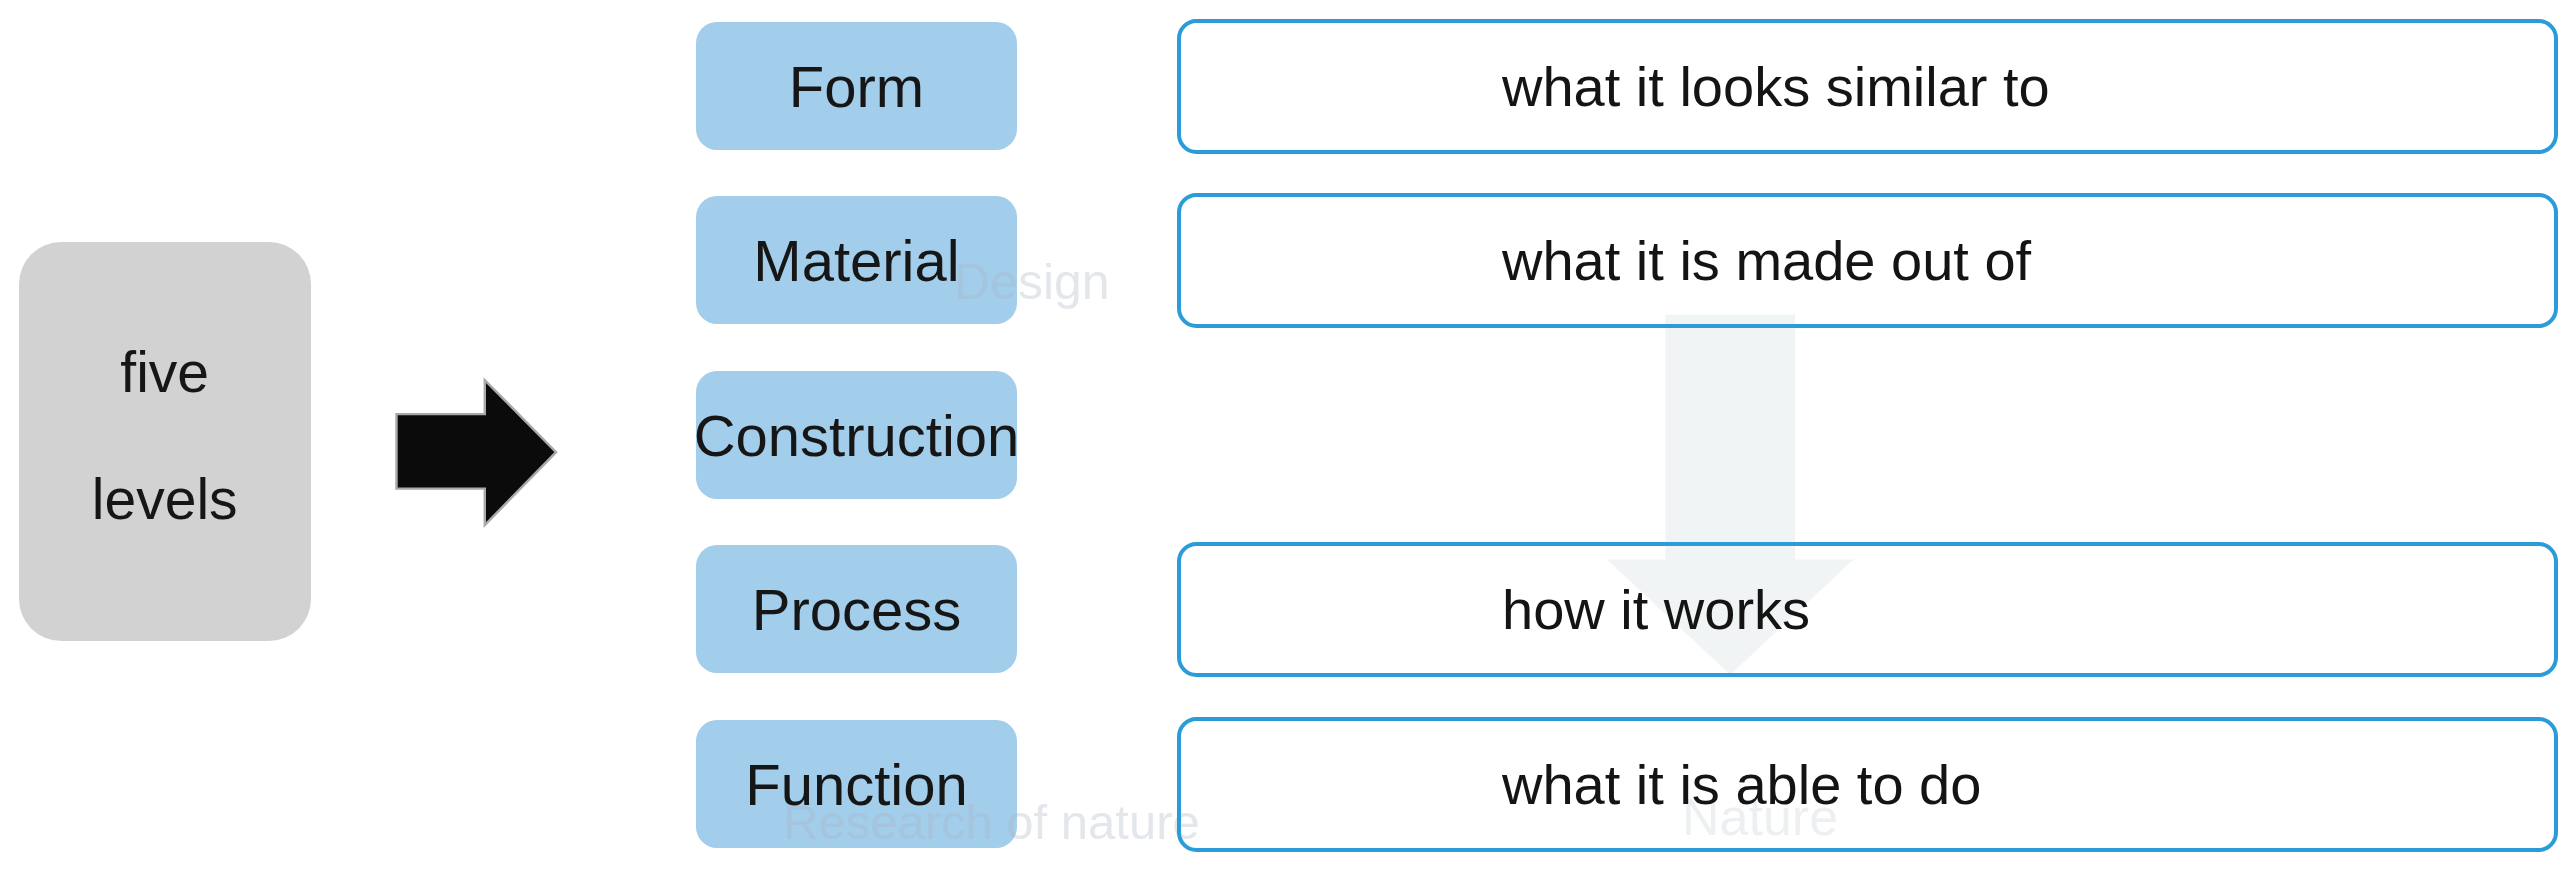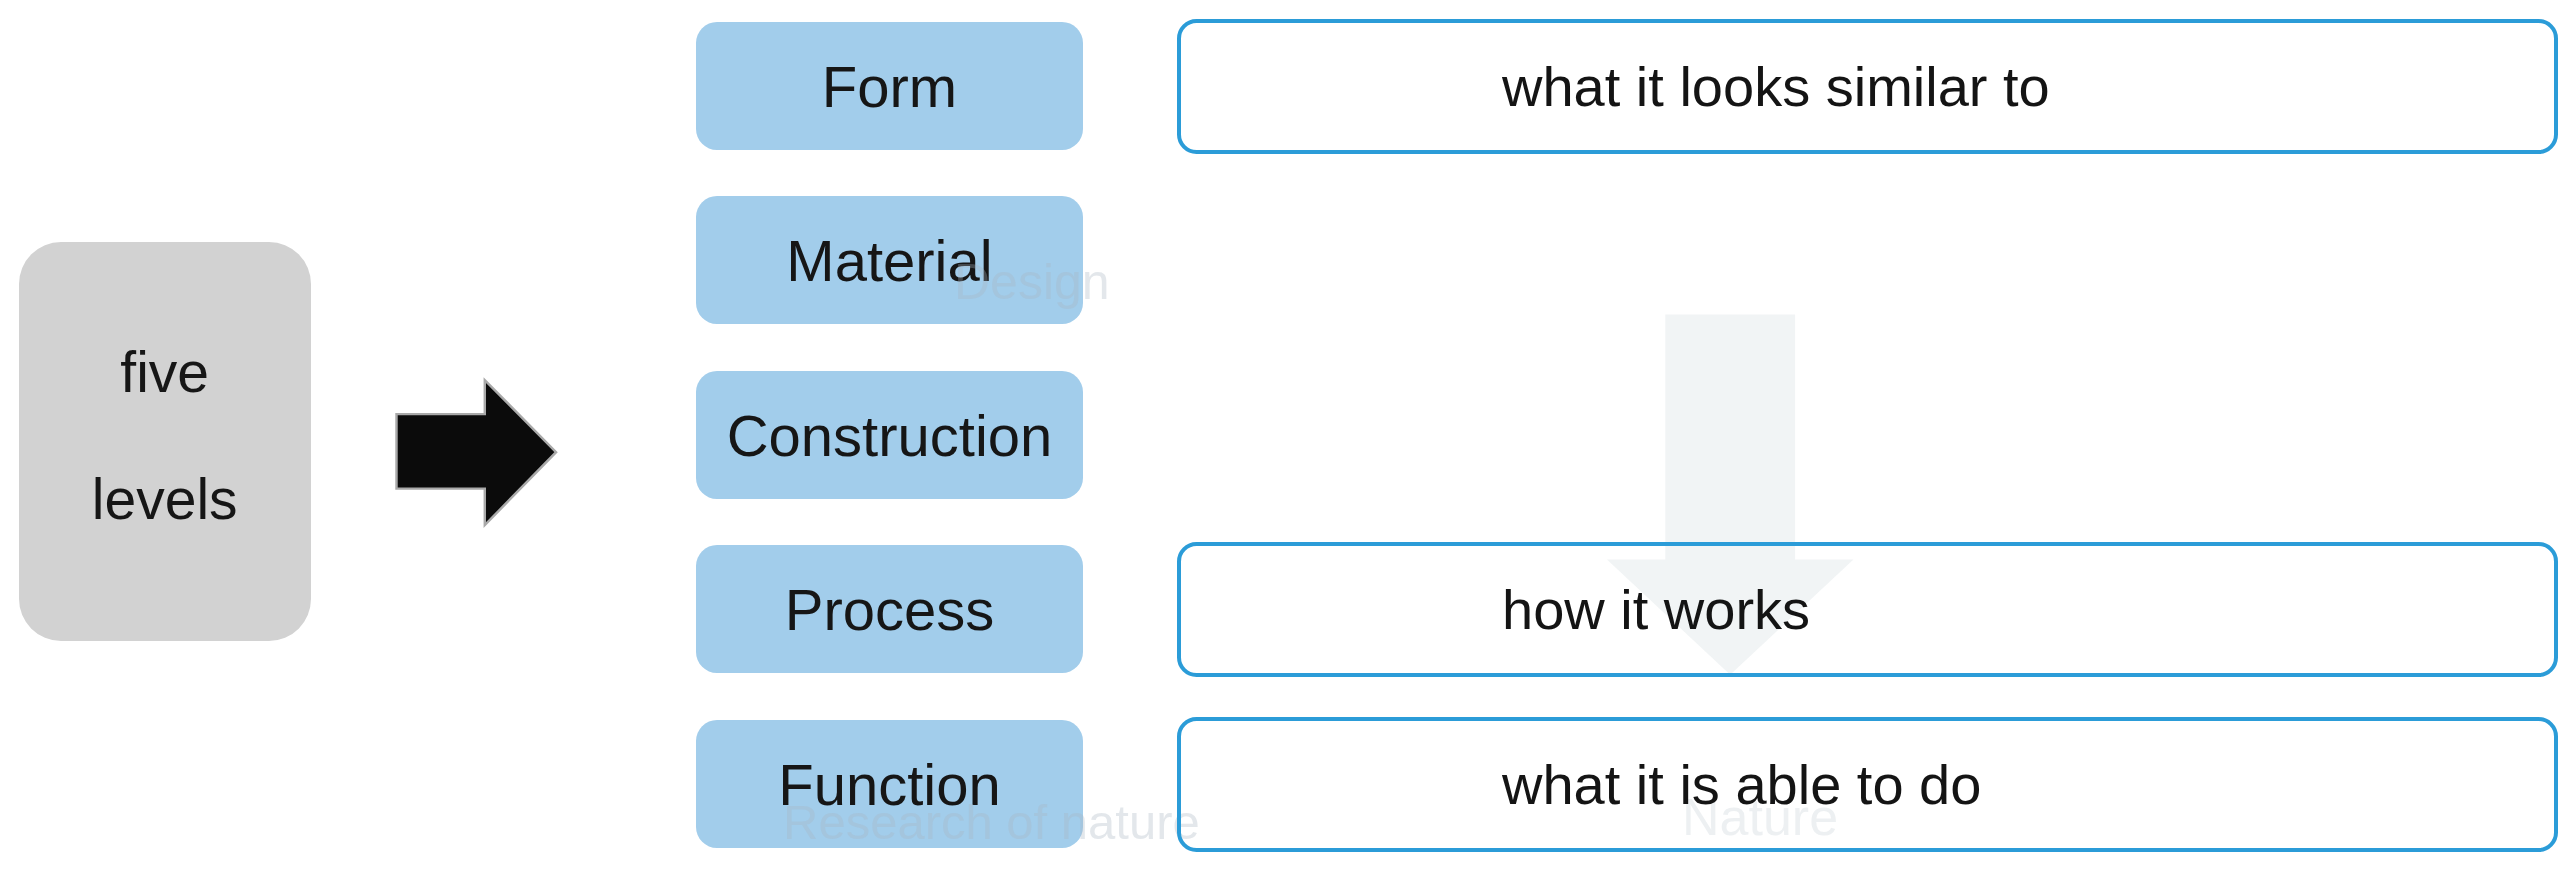--- a/index.html
+++ b/index.html
@@ -30,21 +30,21 @@
     color: var(--text-dark, #161616);
     text-align: center; white-space: nowrap;
   }
 
   
   .flow-arrow { position: absolute; left: 388px; top: 372px; z-index: 10; }
 
   
   .label-box {
     position: absolute;
-    left: 696px; width: 387px; height: 128px;
+    left: 696px; width: 321px; height: 128px;
     background: var(--label-fill, #A2CDEB);
     border-radius: 21px;
     display: flex; align-items: center; justify-content: center;
     font-size: 58px; color: var(--text-dark, #161616);
     white-space: nowrap;
     z-index: 1;
   }
 
   
   .desc-box {
@@ -92,20 +92,21 @@
   </div>
 
   <svg class="flow-arrow" width="179" height="162" viewBox="0 0 220 200">
     <polygon points="10,52 119,52 119,10 207,99 119,189 119,144 10,144" fill="#0B0B0B" stroke="#A9A9A9" stroke-width="3"></polygon>
   </svg>
 
   <div class="label-box" style="top:22px">Form</div>
   <div class="desc-box" style="top:18.7px">what it looks similar to</div>
 
   <div class="label-box" style="top:196px">Material</div>
+  <div class="desc-box" style="top:193px">what it is made out of</div>
 
   <div class="label-box" style="top:371px">Construction</div>
 
   <div class="label-box" style="top:545px">Process</div>
   <div class="desc-box" style="top:542px">how it works</div>
 
   <div class="label-box" style="top:720px">Function</div>
   <div class="desc-box" style="top:717px">what it is able to do</div>
 
 </div>

